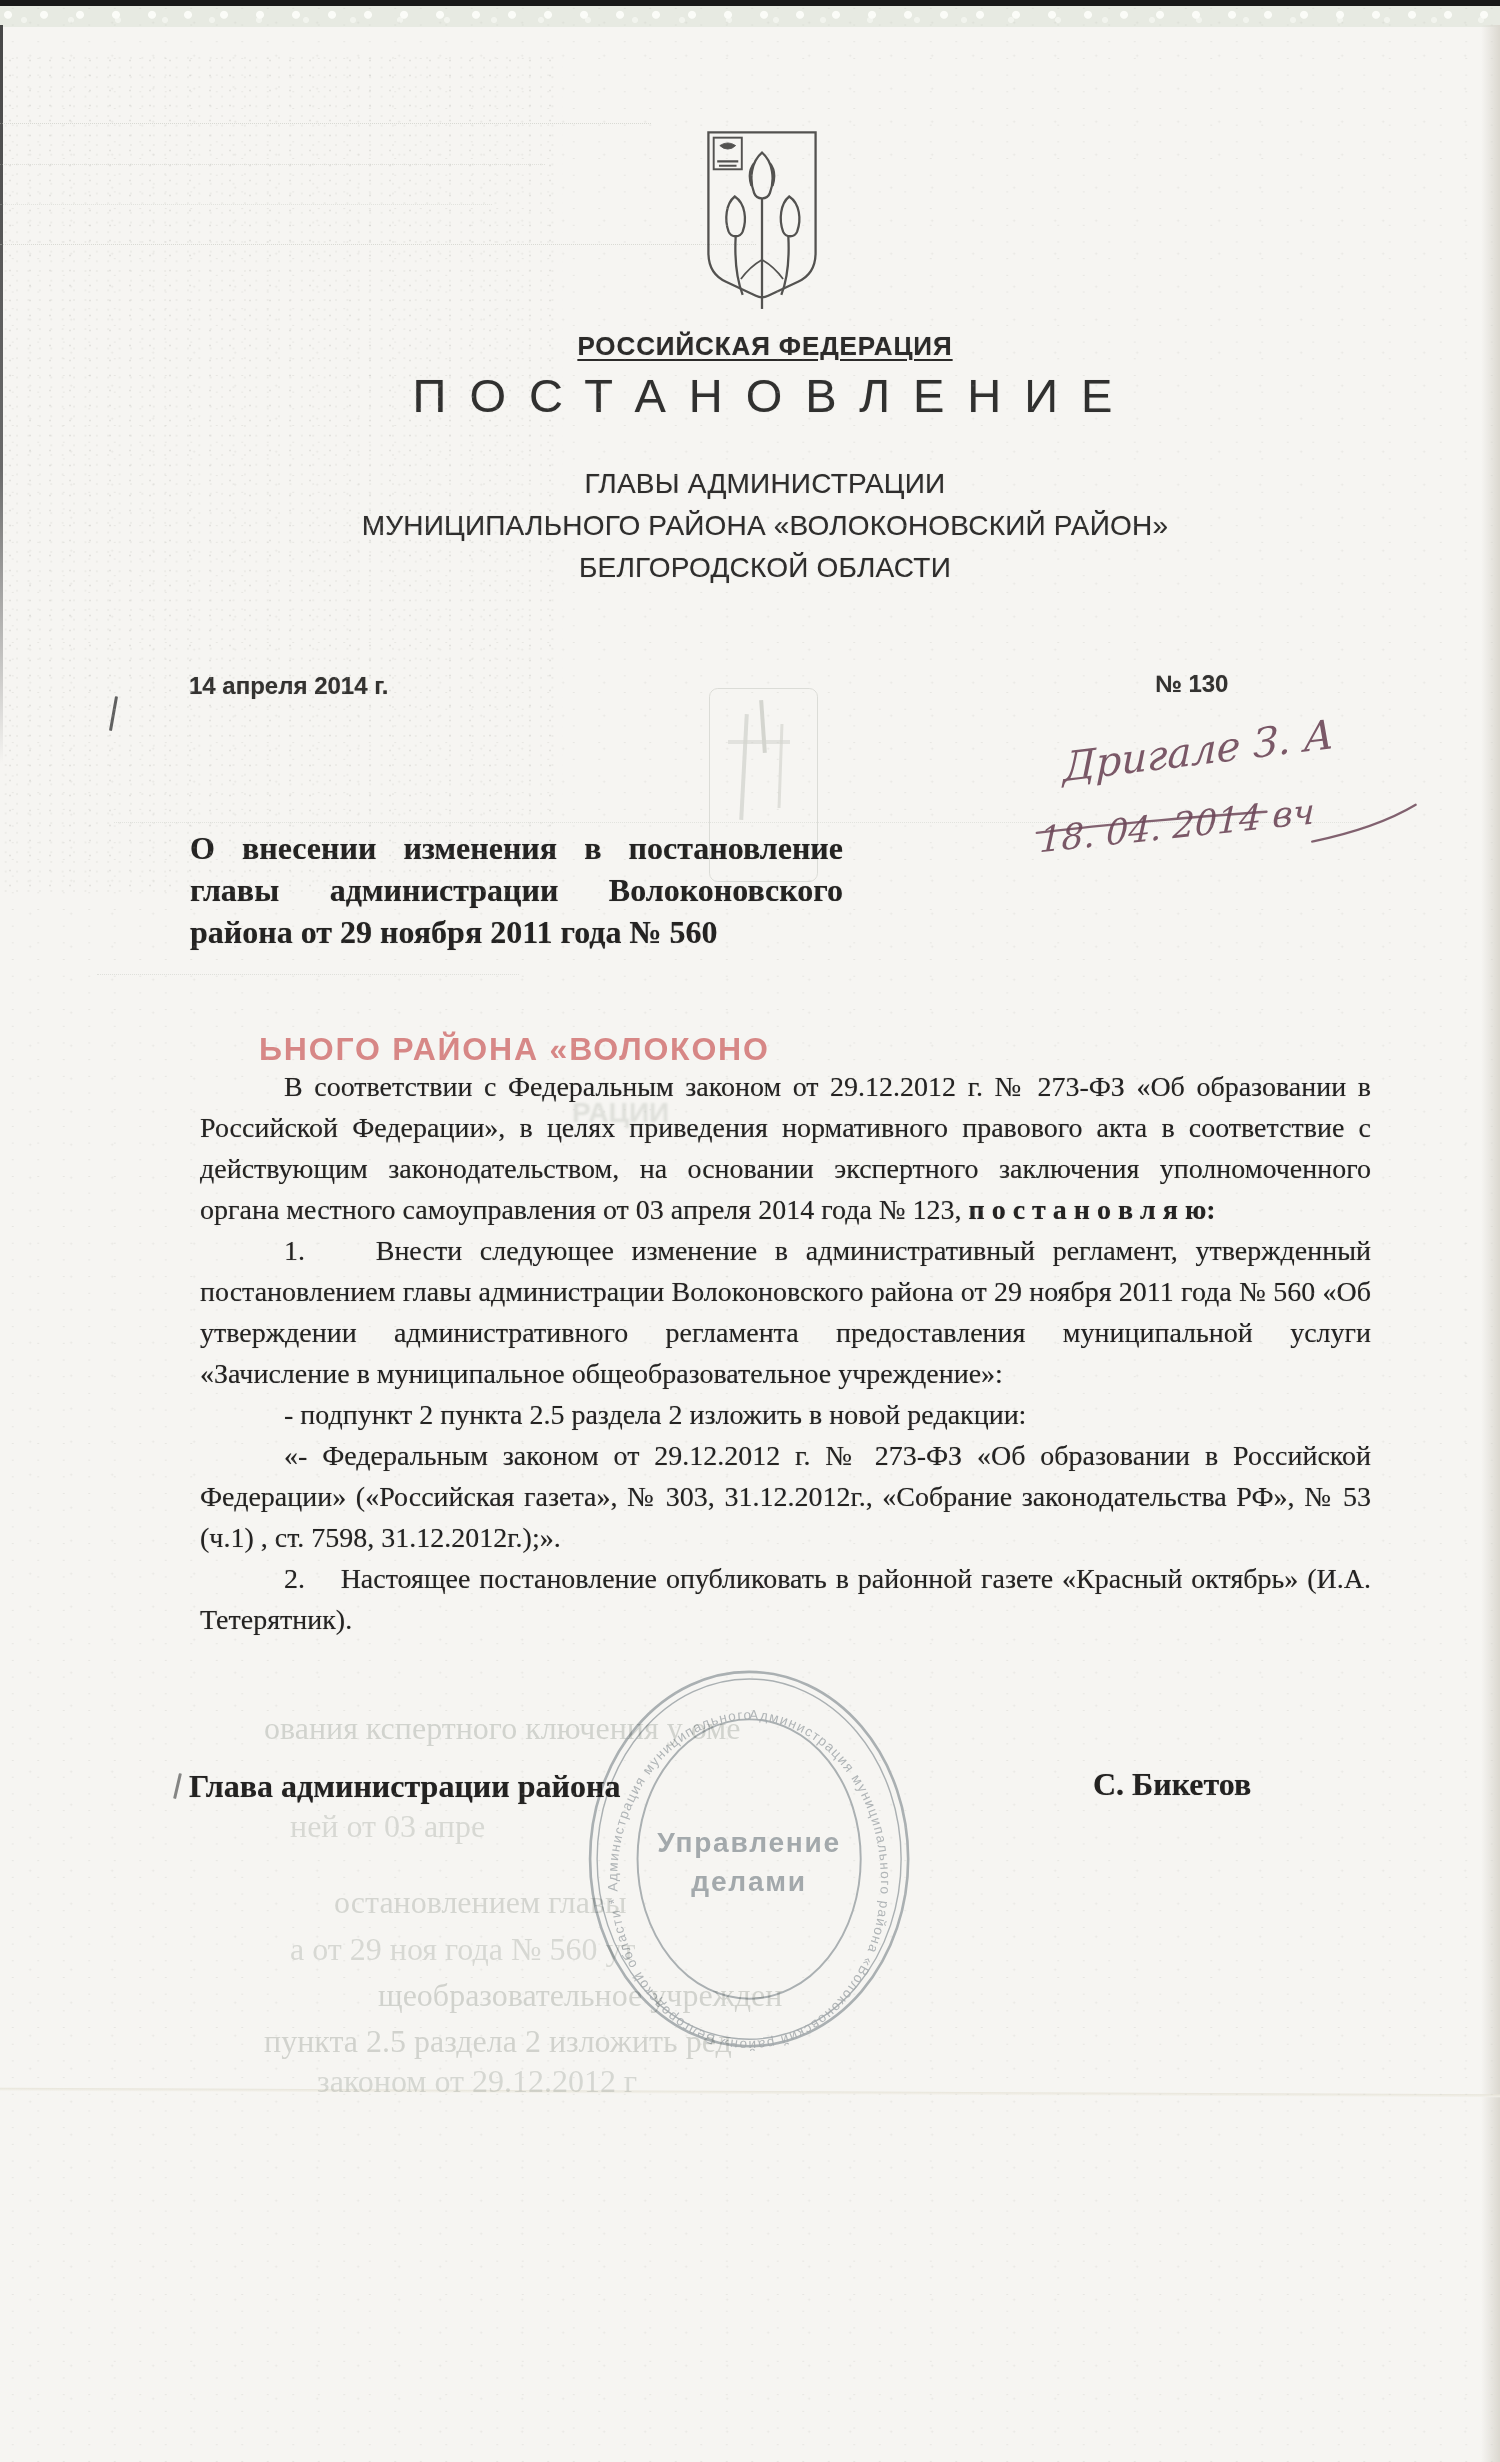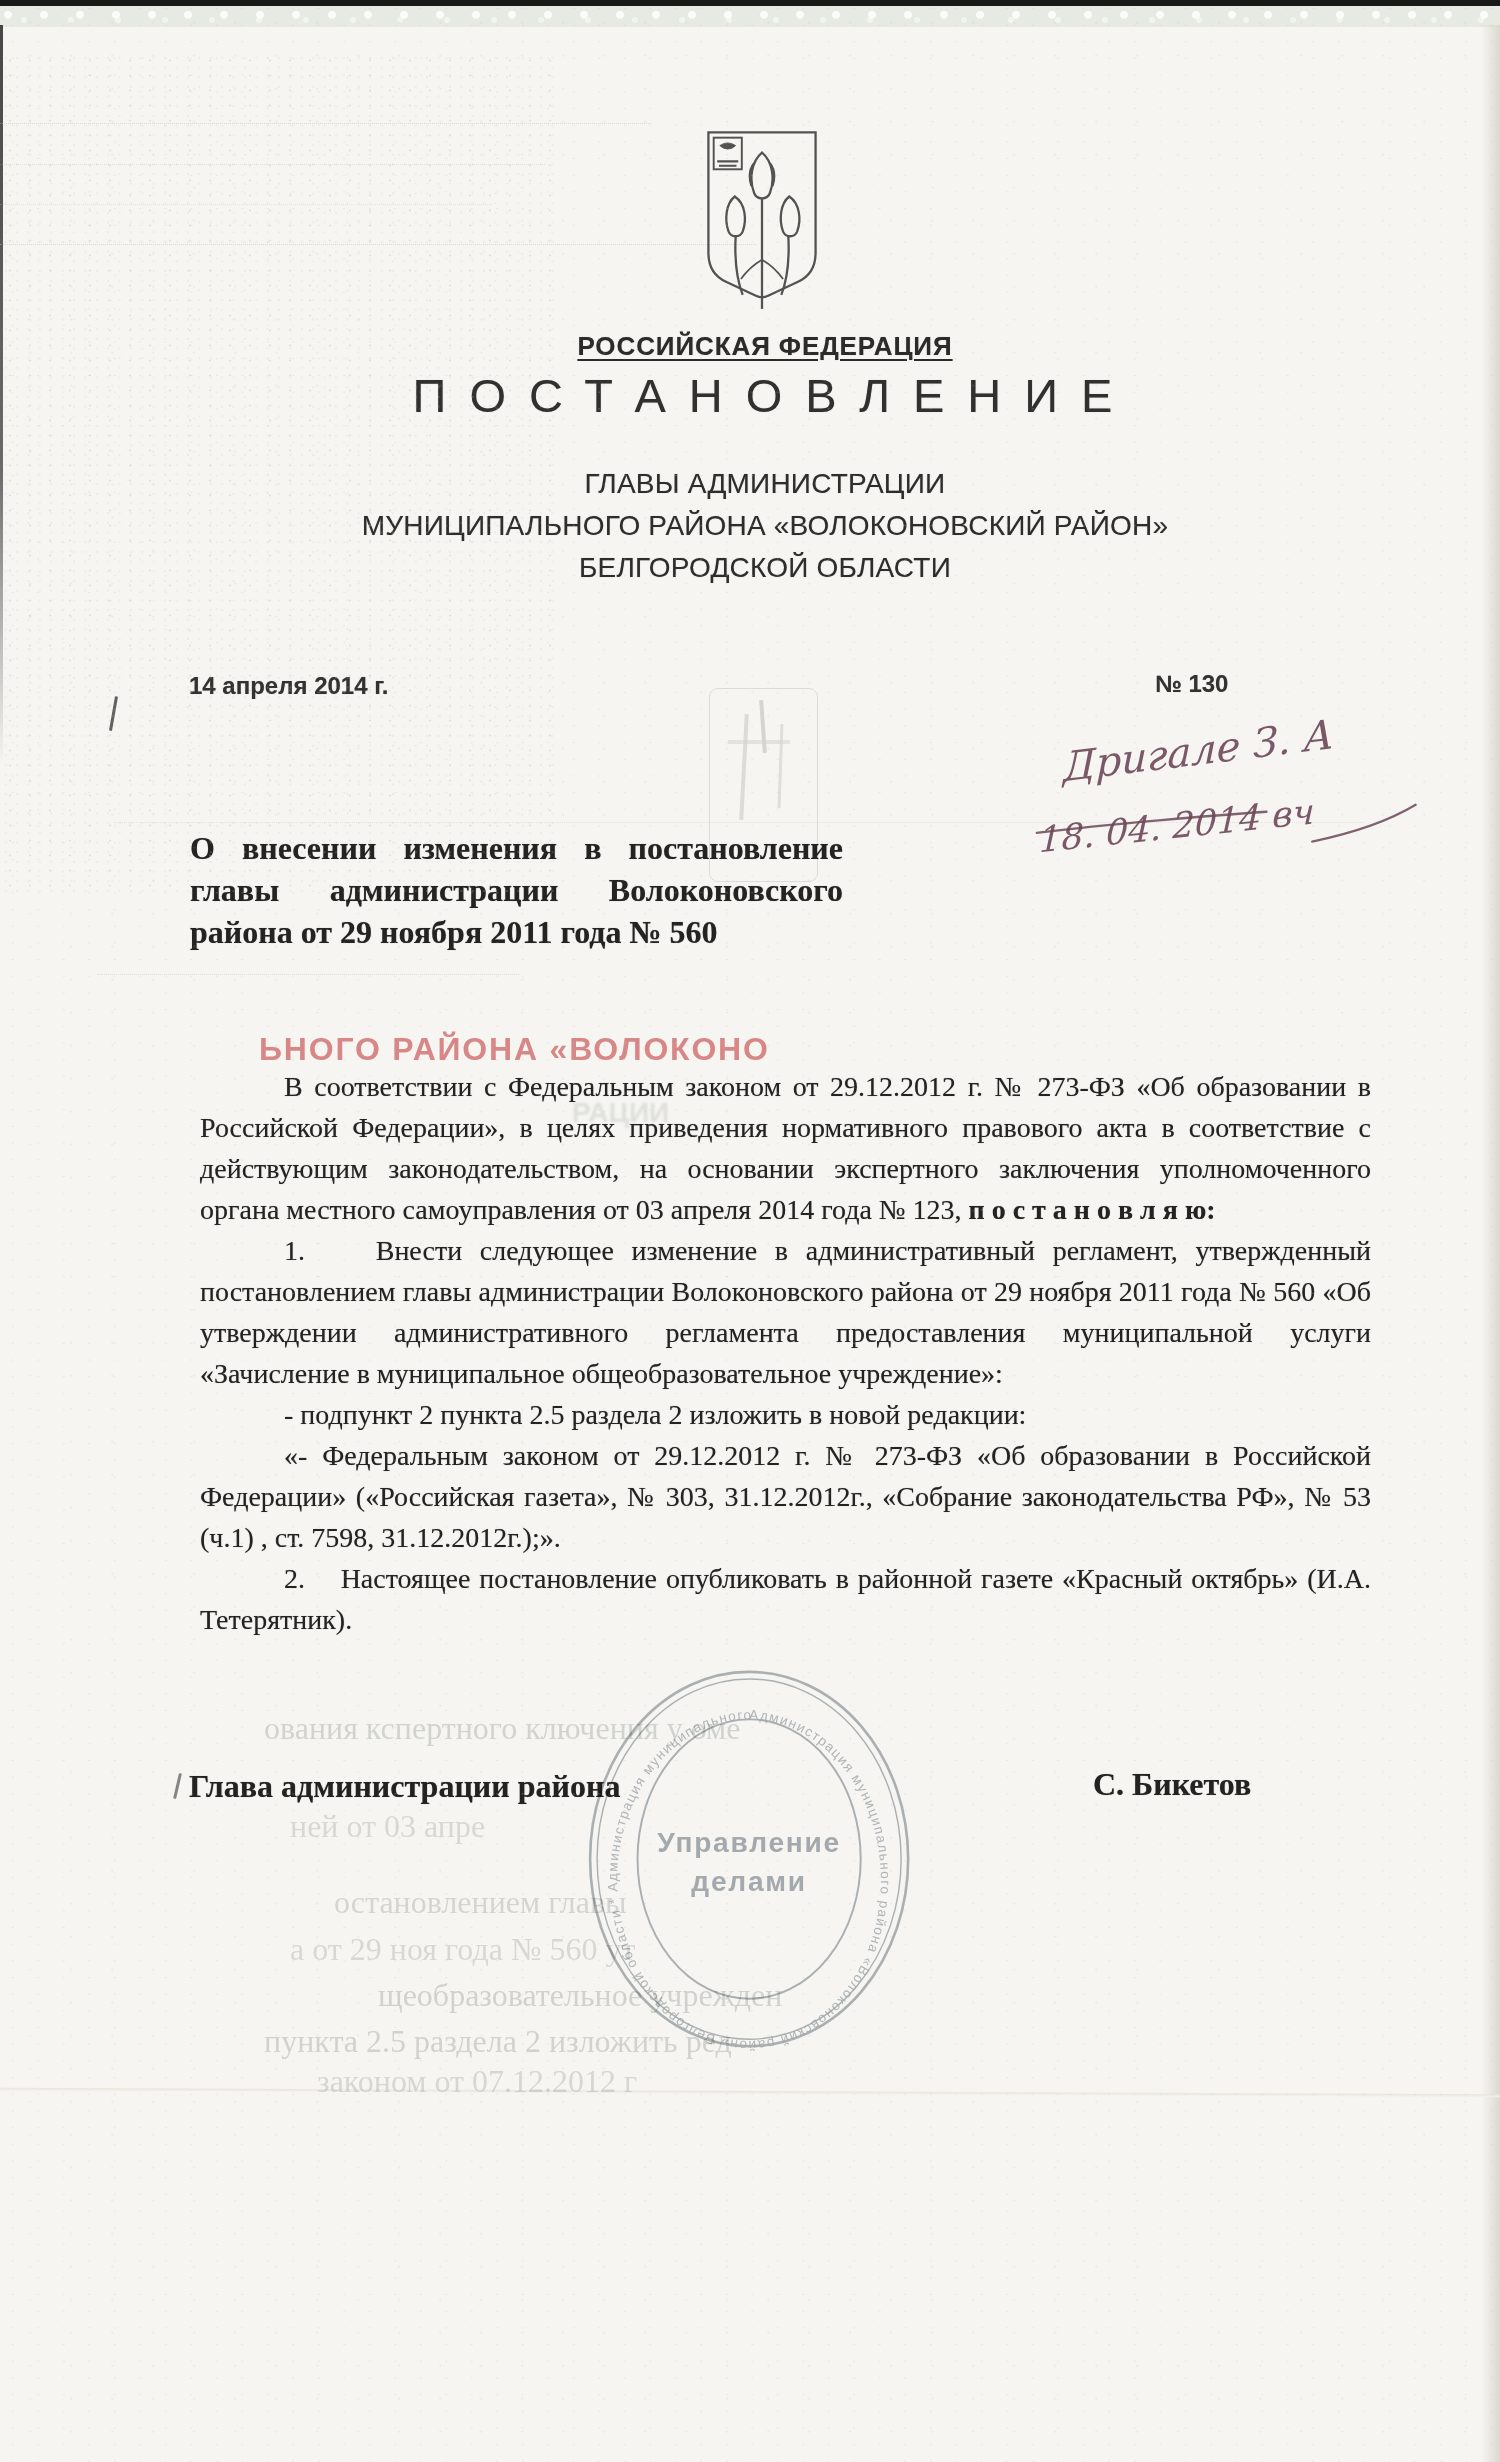--- a/index.html
+++ b/index.html
@@ -172,21 +172,21 @@
 
   <div class="sigrow-pos">Глава администрации района</div>
   <div class="sigrow-name">С. Бикетов</div>
 
   <div class="ghost" style="left:264px;top:1710px;opacity:.45;">ования    кспертного    ключения    у    оме</div>
   <div class="ghost" style="left:290px;top:1808px;opacity:.38;">ней  от  03  апре</div>
   <div class="ghost" style="left:334px;top:1884px;opacity:.42;text-align:right;">остановлением     главы</div>
   <div class="ghost" style="left:290px;top:1931px;opacity:.38;">а  от  29  ноя      года  №  560    ут</div>
   <div class="ghost" style="left:378px;top:1977px;opacity:.46;">щеобразовательное  учрежден</div>
   <div class="ghost" style="left:264px;top:2023px;opacity:.46;">пункта  2.5  раздела  2  изложить      ред</div>
-  <div class="ghost" style="left:317px;top:2063px;opacity:.4;">законом  от  07.12.2012  г</div>
+  <div class="ghost" style="left:317px;top:2063px;opacity:.4;">законом  от  29.12.2012  г</div>
 
   <div class="stamp">
     <svg width="352" height="391" viewBox="0 0 400 445">
       <g fill="none" stroke="#a2aab0">
         <ellipse cx="199" cy="222" rx="181" ry="213" stroke-width="3"></ellipse>
         <ellipse cx="199" cy="222" rx="173" ry="205" stroke-width="1.6"></ellipse>
         <ellipse cx="199" cy="222" rx="127" ry="159" stroke-width="2.2"></ellipse>
       </g>
       <path id="ringPath" d="M 199 63 A 150 183 0 1 1 198.9 63" fill="none"></path>
       <text font-family="Liberation Sans, sans-serif" font-size="15.5" letter-spacing="1.5" fill="#9aa2a8" opacity=".85">

